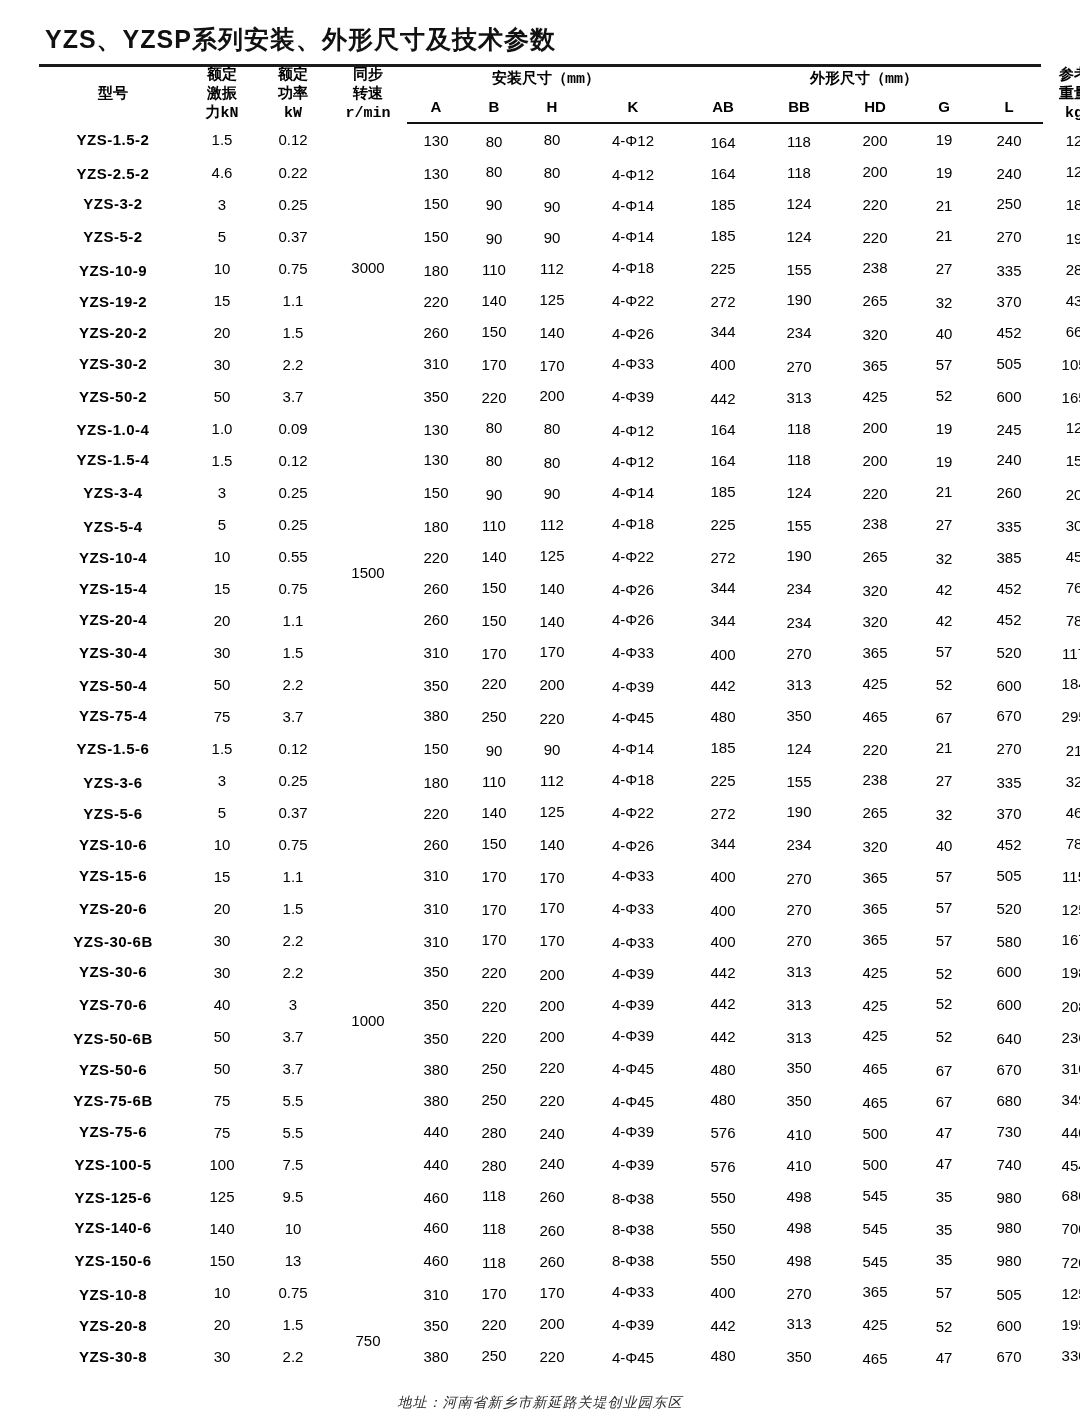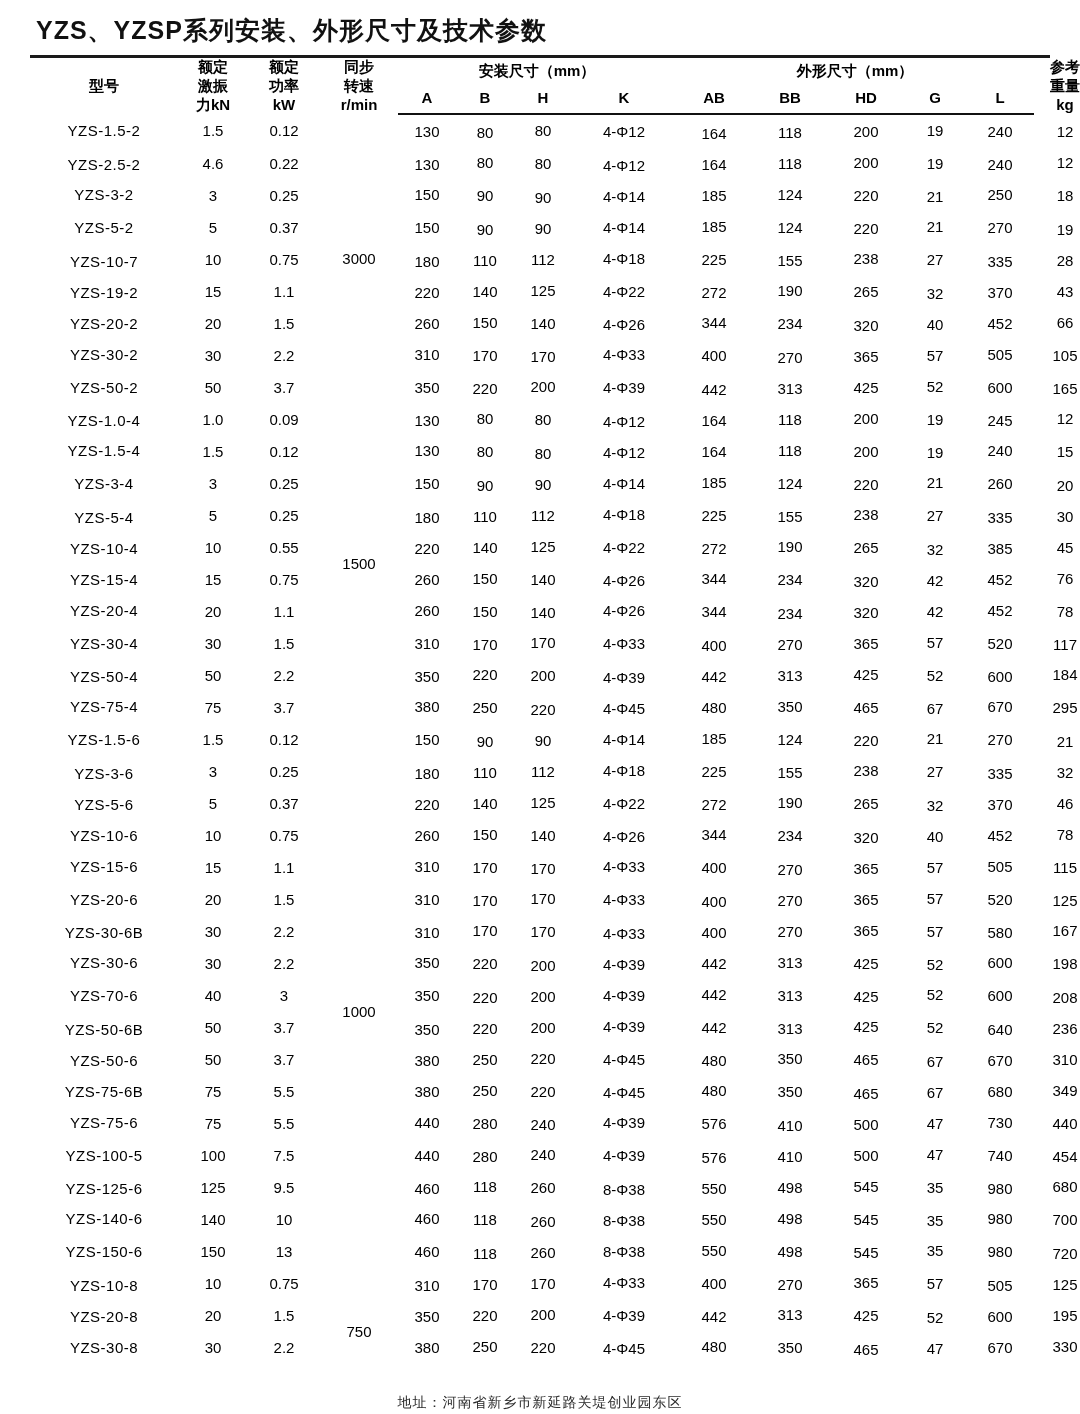--- a/index.html
+++ b/index.html
@@ -13,21 +13,21 @@
     font-family: "Liberation Sans", sans-serif;
     color: #000000;
     position: relative;
     overflow: hidden;
   }
   .page {
     width: 1080px;
     height: 1414px;
     position: relative;
     box-sizing: border-box;
-    padding: 0;
+    padding: 9px;
   }
   .title {
     font-size: 25px;
     font-weight: bold;
     letter-spacing: 1px;
     padding: 14px 0 6px 36px;
     color: #111;
   }
   .rule {
     height: 3px;
@@ -49,50 +49,53 @@
   }
   
   thead th {
     font-weight: bold;
     font-size: 15px;
     line-height: 1.25;
     padding: 3px 0;
   }
   thead tr.grp th {
     height: 26px;
+    font-family: Liberation Mono, monospace;
   }
   thead .hdr-model { font-size: 16px; }
   thead .small { font-size: 14px; font-weight: bold; }
   .hline-bottom { border-bottom: 2px solid #111 !important; }
 
   tbody td {
     height: 32px;
     font-size: 15.5px;
   }
   td.model {
     text-align: left;
     padding-left: 22px;
     font-size: 16px;
     letter-spacing: 0.5px;
+    font-weight: bold;
   }
   td.kn, td.kw {
     font-size: 15.5px;
   }
   td.rpm {
     font-size: 16px;
   }
   .footer {
     position: absolute;
     left: 0;
     right: 0;
     bottom: 2px;
     text-align: center;
     font-size: 14px;
     color: #2a2a2a;
     letter-spacing: 1px;
+    font-style: italic;
   }
   
   .j1 { position: relative; top: 1px; }
   .j2 { position: relative; top: -1px; }
   .j3 { position: relative; top: 2px; }
 </style>
 </head>
 <body>
 
 <div class="page">
@@ -211,21 +214,21 @@
           <td class="dim j1">90</td>
           <td class="dim ">4-Φ14</td>
           <td class="dim j2">185</td>
           <td class="dim ">124</td>
           <td class="dim j1">220</td>
           <td class="dim j2">21</td>
           <td class="dim ">270</td>
           <td class="dim j3">19</td>
         </tr>
         <tr>
-          <td class="model j3">YZS-10-7</td>
+          <td class="model j3">YZS-10-9</td>
           <td class="kn">10</td>
           <td class="kw">0.75</td>
           <td class="dim j3">180</td>
           <td class="dim j1">110</td>
           <td class="dim ">112</td>
           <td class="dim j2">4-Φ18</td>
           <td class="dim ">225</td>
           <td class="dim j1">155</td>
           <td class="dim j2">238</td>
           <td class="dim ">27</td>

